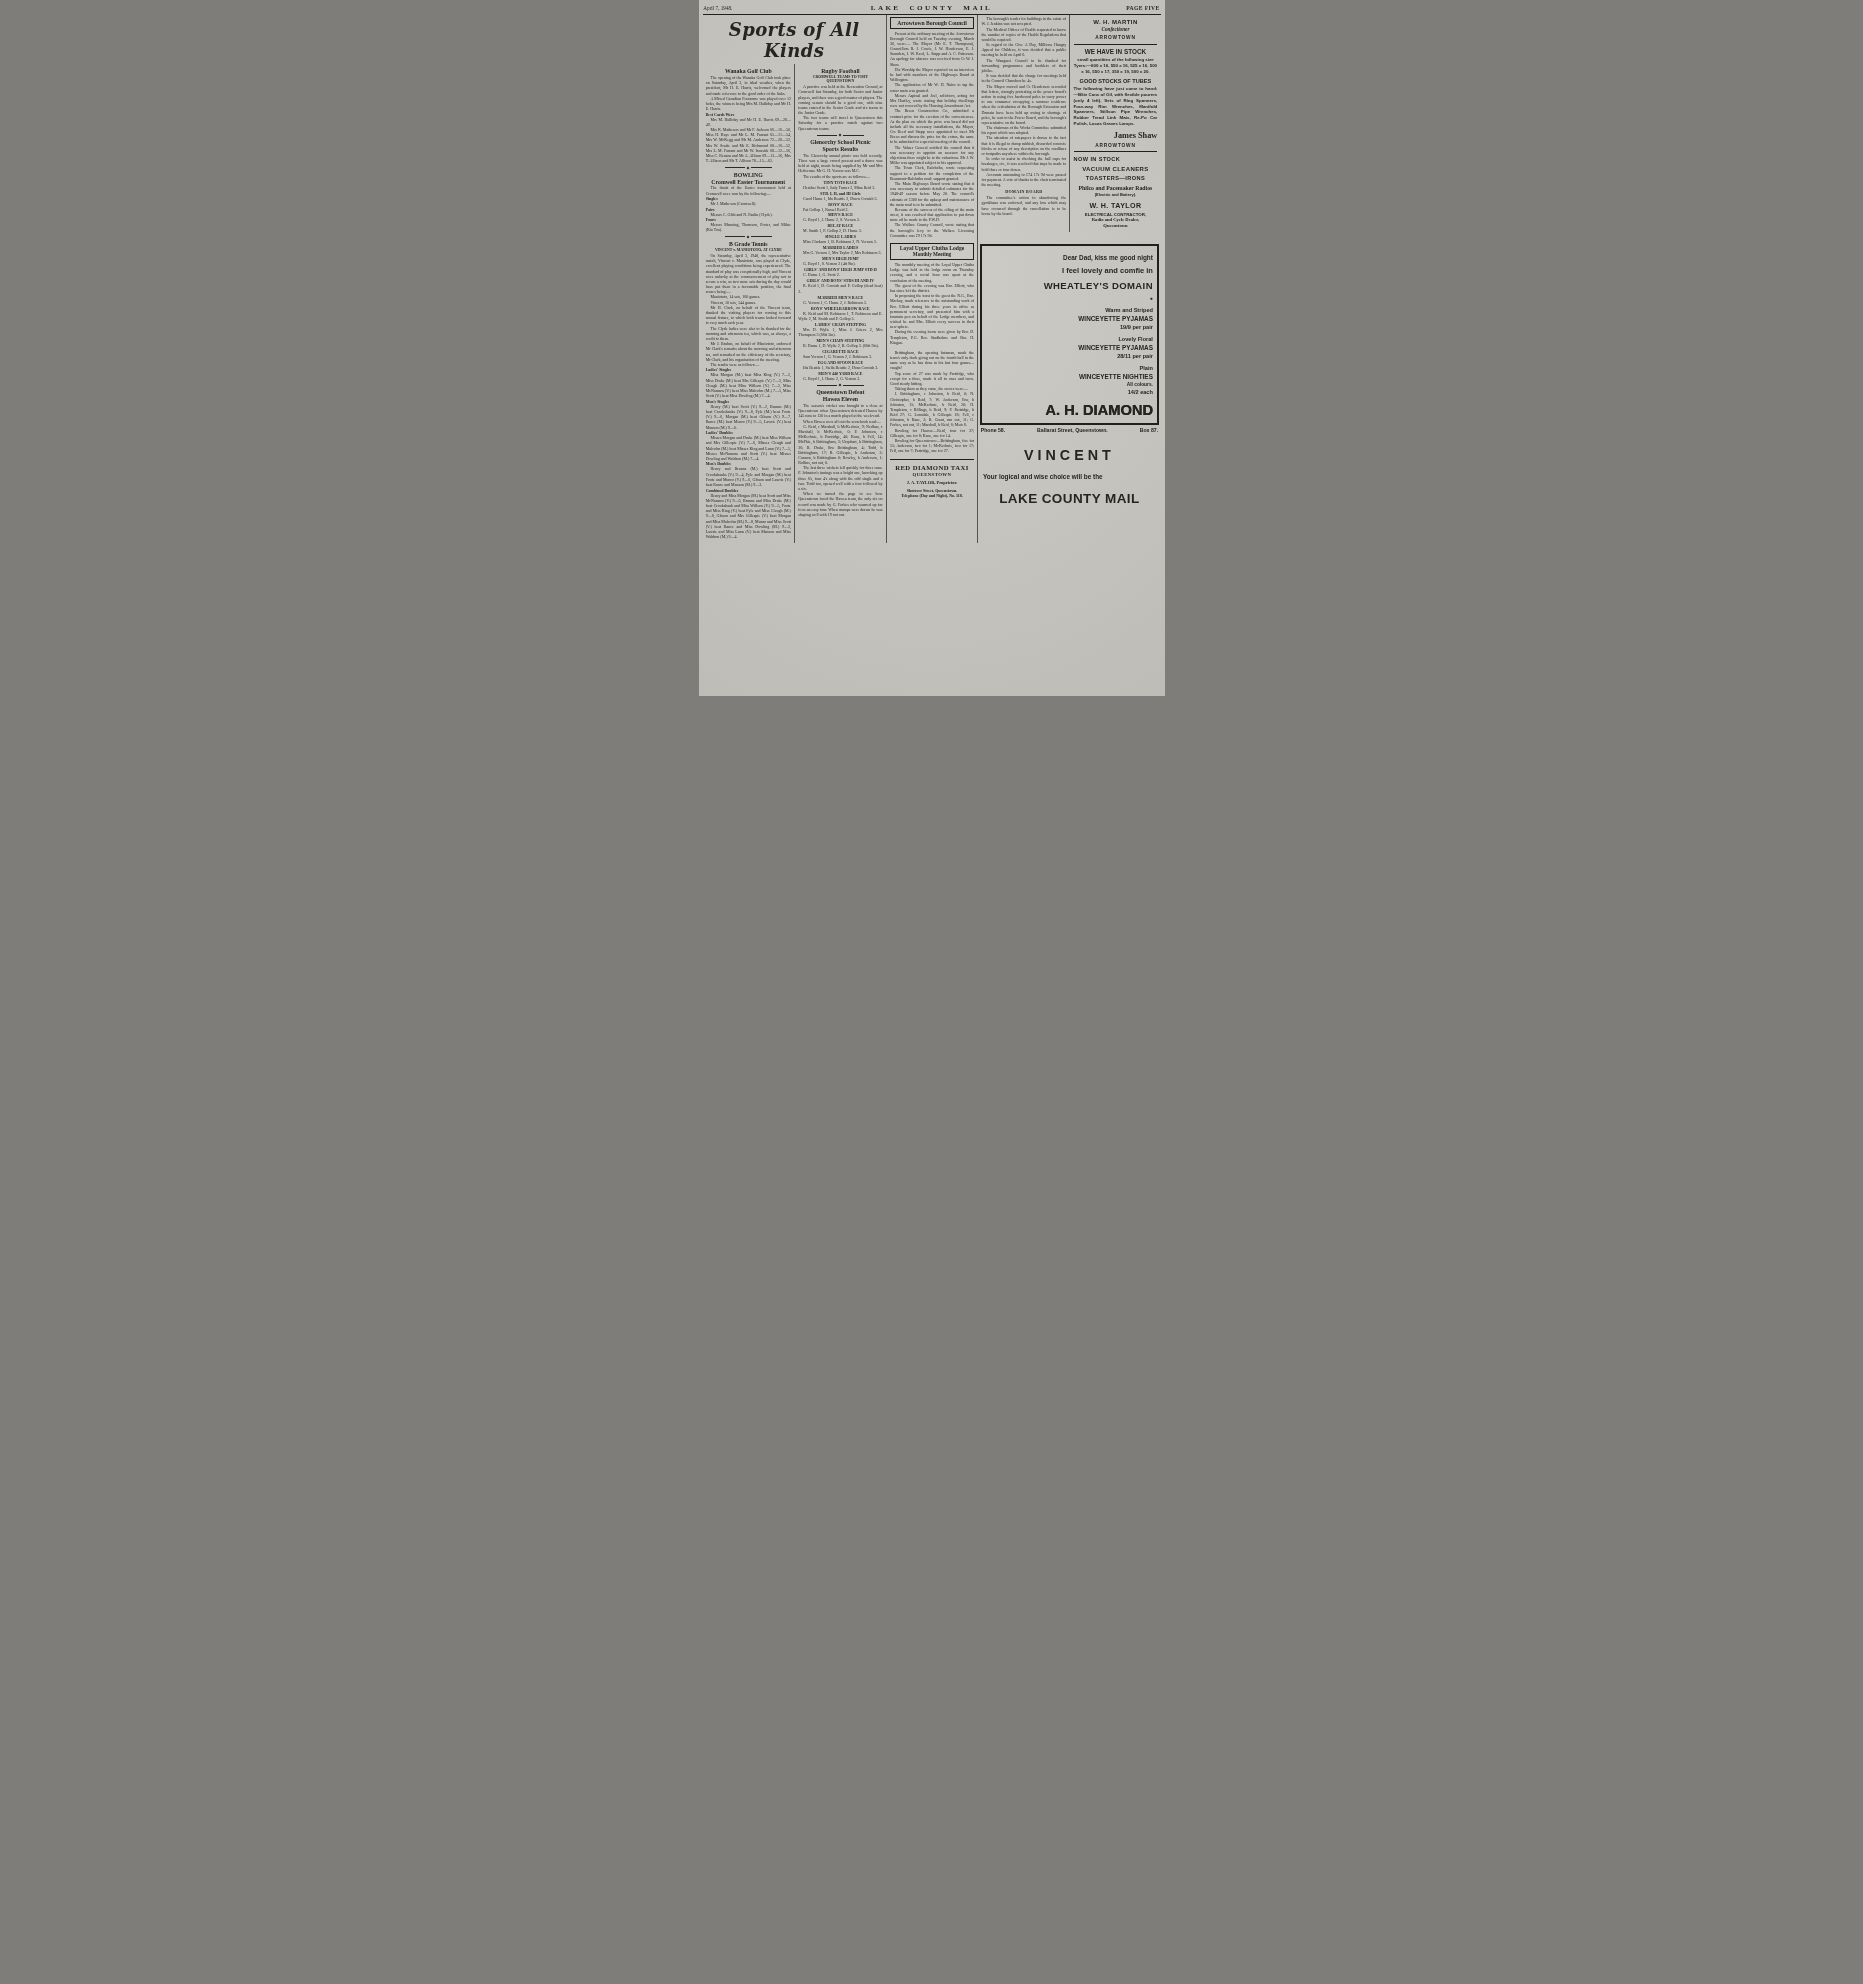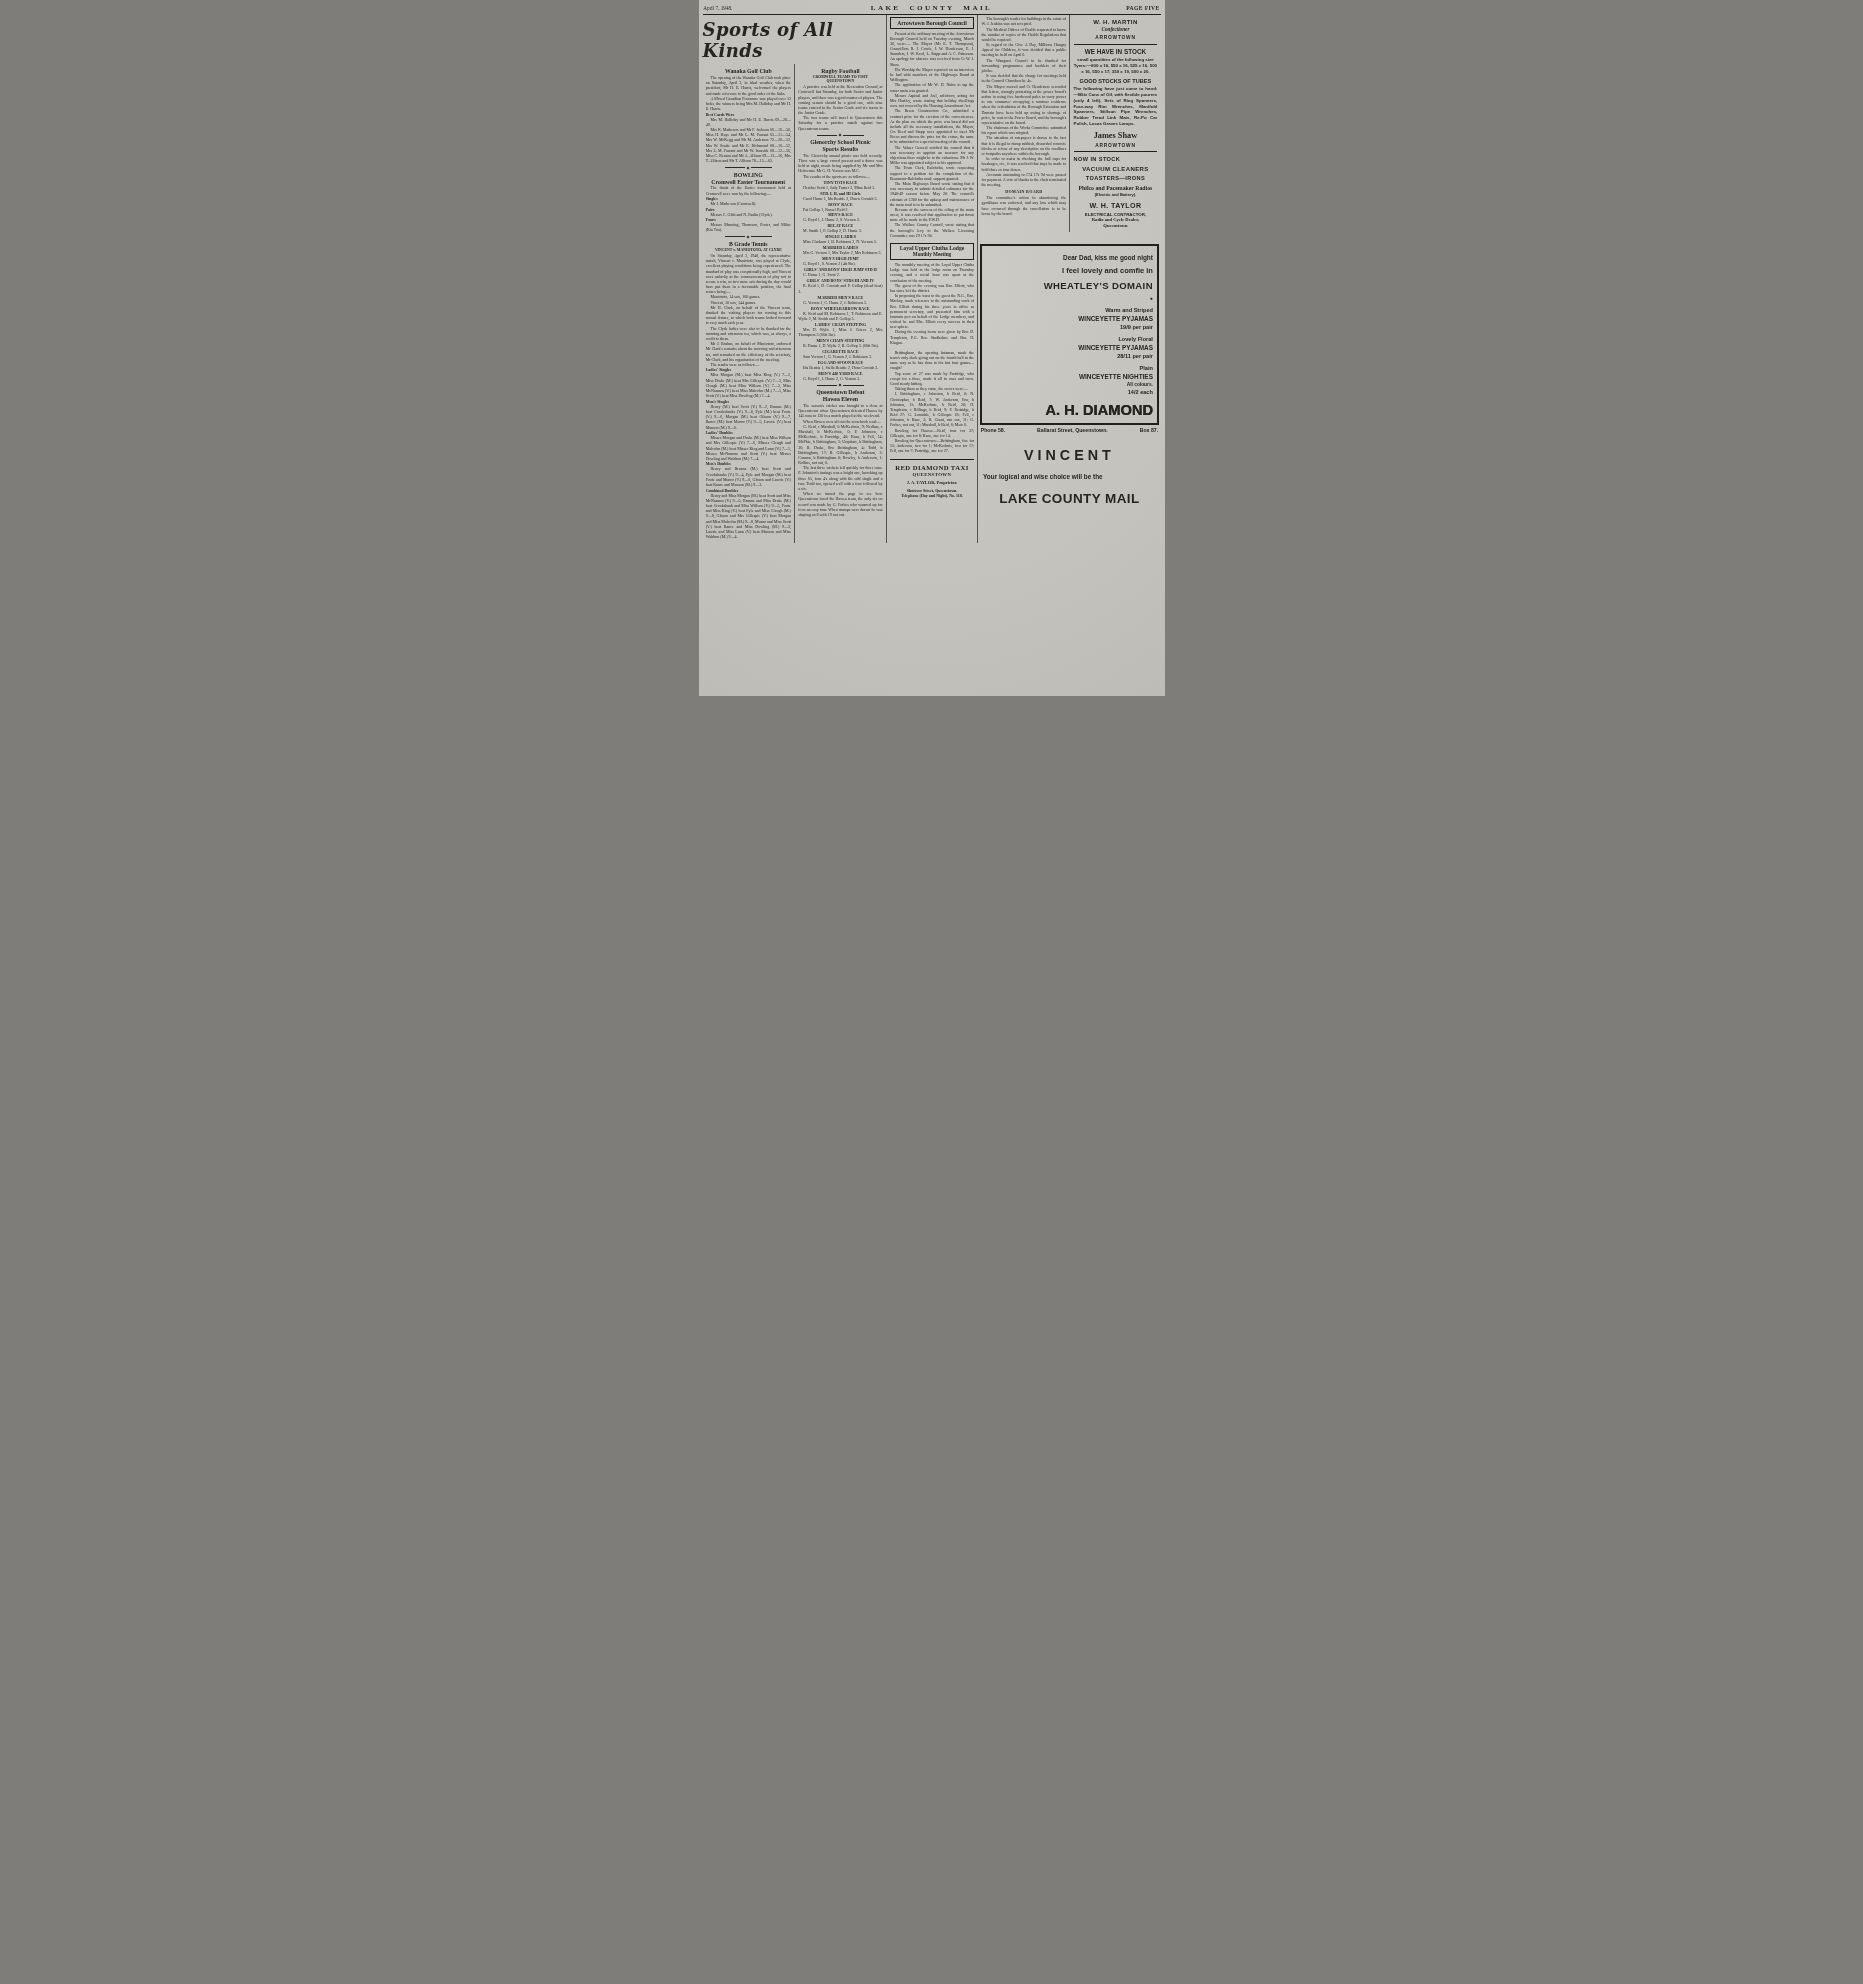--- a/index.html
+++ b/index.html
@@ -28,21 +28,21 @@
   .page-grid { display: grid; grid-template-columns: 2fr 1fr 2fr; }
   .page-grid > section { min-width: 0; }
   .page-grid > section + section { border-left: 0.4px solid #55534d; }
   .two-col { display: grid; grid-template-columns: 1fr 1fr; }
   .two-col > .col { min-width: 0; }
   .two-col > .col + .col { border-left: 0.4px solid #55534d; }
   .col { padding: 1.6px 3.2px 4px; }
   
   .sports-banner {
     font-family: "DejaVu Serif", serif; font-style: italic; font-weight: bold;
-    font-size: 18px; padding: 4px 0 3.2px; letter-spacing: 0.4px;
+    font-size: 18px; text-align: center; padding: 4px 0 3.2px; letter-spacing: 0.4px;
   }
   
   p.para { font-size: 4px; line-height: 1.3; text-align: justify; text-indent: 4.8px; }
   .art-title { font-size: 5.8px; font-weight: bold; text-align: center; margin: 2.8px 0 0.8px; }
   .art-title.t2 { margin-top: 0; }
   .art-sub { font-size: 3.8px; font-weight: bold; text-align: center; margin: 0.4px 2.4px 1.2px; }
   .sub-label { font-size: 4px; font-weight: bold; margin-top: 0.4px; }
   .event-name { font-size: 4px; font-weight: bold; text-align: center; margin-top: 0.8px; }
   .domain { margin: 2px 0 0.8px; letter-spacing: 0.4px; }
   
@@ -69,21 +69,21 @@
   .ad-rule { border-top: 0.8px solid #21201c; margin: 3.6px 0; }
   .martin { padding-top: 2.4px; }
   .m-name { font-size: 6px; font-weight: bold; letter-spacing: 0.4px; }
   .m-role { font-family: "Liberation Serif", serif; font-style: italic; font-weight: bold;
     font-size: 5.2px; margin-top: 1.6px; }
   .m-place { font-size: 4.8px; font-weight: bold; letter-spacing: 0.8px; margin-top: 2.8px; }
   .s-head { font-size: 6.4px; font-weight: bold; margin-top: 1.6px; }
   .s-text { font-size: 4.4px; font-weight: bold; line-height: 1.35; margin: 1.6px 0; text-align: center; text-indent: 0; }
   .s-head2 { font-size: 5.6px; font-weight: bold; margin-top: 3.6px; }
   .s-text.just { text-align: justify; }
-  .s-name { font-family: "Liberation Serif", serif; font-size: 8.3px; font-weight: bold; margin-top: 3.6px; }
+  .s-name { font-family: "Liberation Serif", serif; font-size: 8.3px; font-weight: bold; margin-top: 3.6px; text-align: right; }
   .n-now { font-size: 5.6px; font-weight: bold; margin-top: 1.6px; text-align: left; letter-spacing: 0.4px; }
   .n-item1 { font-size: 6px; font-weight: bold; margin-top: 4px; letter-spacing: 0.4px; }
   .n-item2 { font-size: 5.6px; font-weight: bold; margin-top: 3.2px; letter-spacing: 0.4px; }
   .n-item3 { font-family: "Liberation Serif", serif; font-size: 5.8px; font-weight: bold; margin-top: 4px; }
   .n-item4 { font-size: 4px; font-weight: bold; margin-top: 1.2px; }
   .n-name { font-size: 7.1px; font-weight: bold; margin-top: 4.8px; letter-spacing: 0.4px; }
   .n-role { font-size: 4.4px; font-weight: bold; margin-top: 1.6px; }
   .n-role2 { font-family: "Liberation Serif", serif; font-weight: bold; font-size: 4.6px; margin-top: 0.8px; }
   .n-place { font-family: "Liberation Serif", serif; font-weight: bold; font-size: 4.6px; margin-top: 0.8px; }
   

